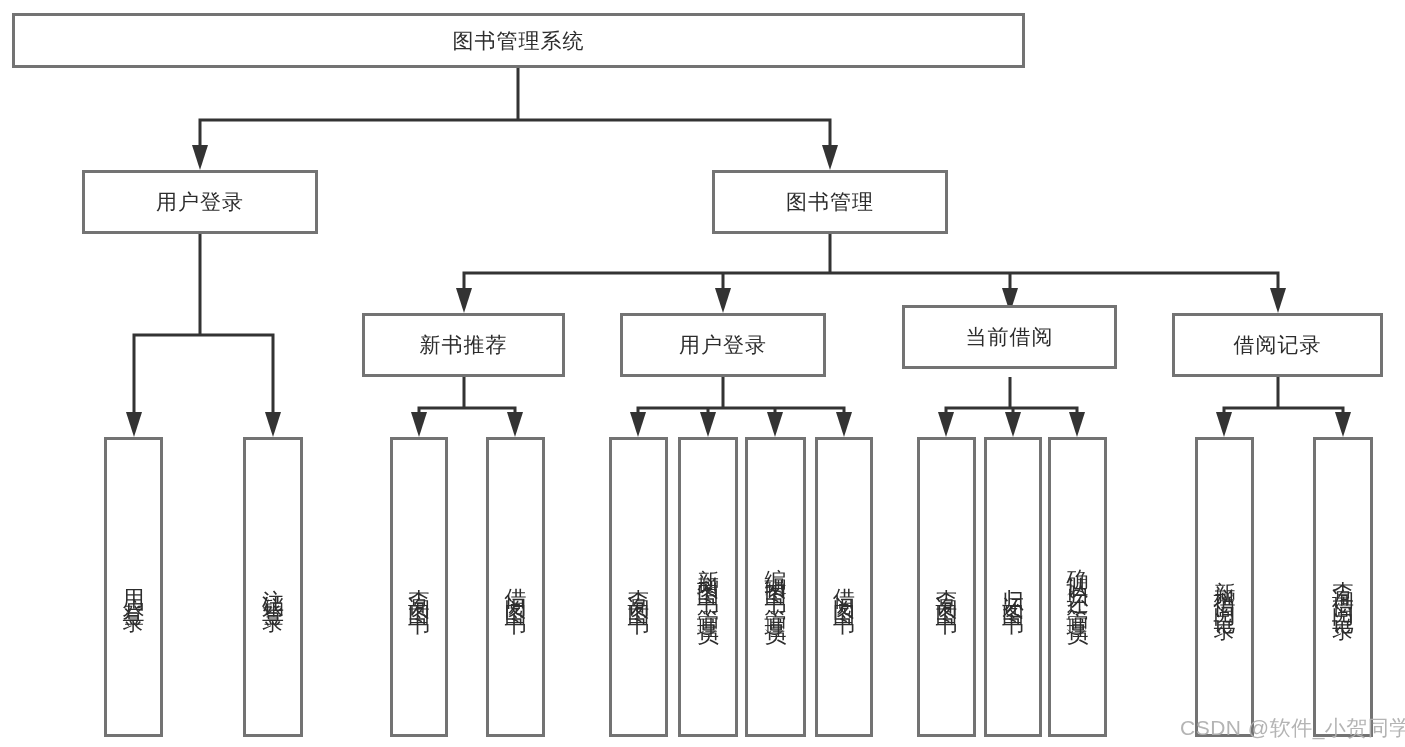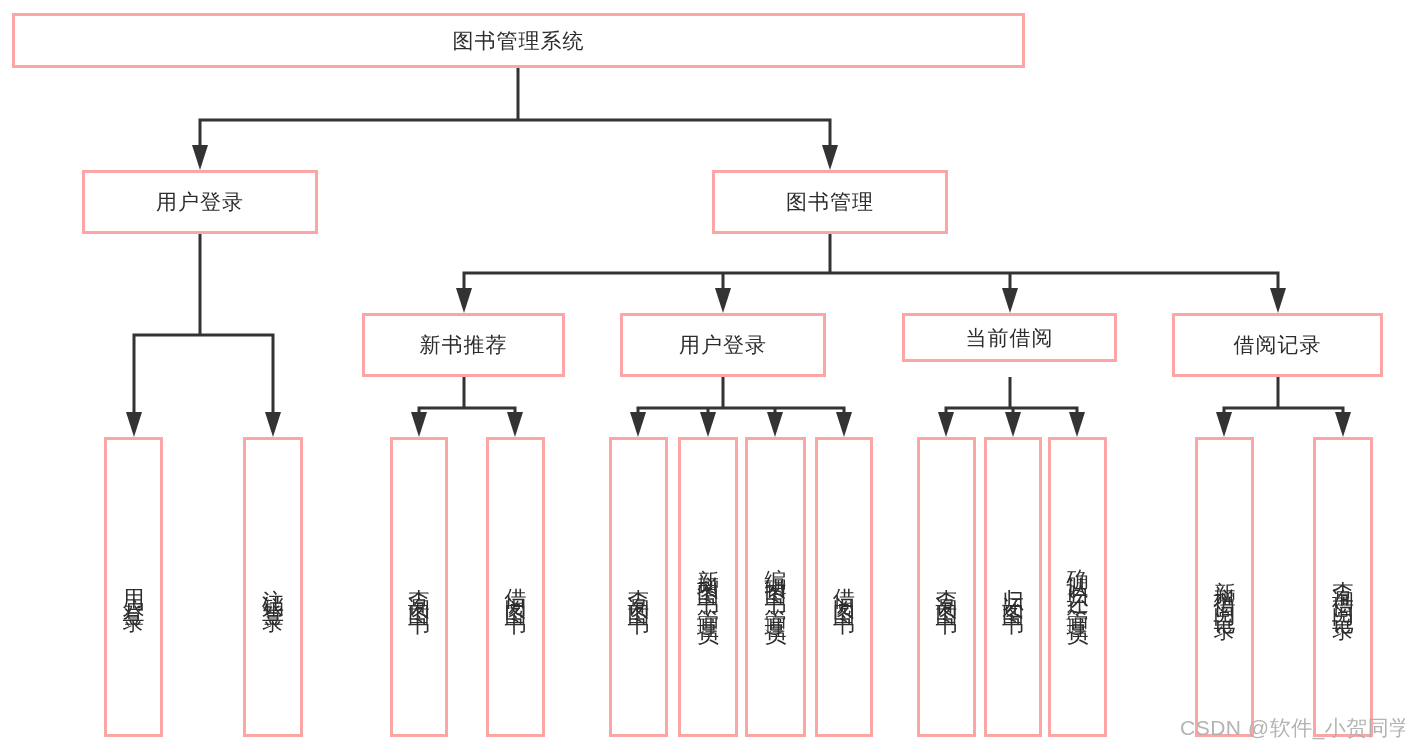--- a/index.html
+++ b/index.html
@@ -19,21 +19,21 @@
     position: absolute;
     left: 0;
     top: 0;
     width: 1405px;
     height: 747px;
     z-index: 1;
   }
   .node {
     position: absolute;
     box-sizing: border-box;
-    border: 3px solid #fca5a5;
+    border: 3px solid #737373;
     background: #ffffff;
     display: flex;
     align-items: center;
     justify-content: center;
     color: #2d2d2d;
     z-index: 2;
   }
   .node.h {
     font-size: 21px;
     letter-spacing: 1px;
@@ -107,21 +107,21 @@
   <div class="node h" style="left:712px;top:170px;width:236px;height:64px">
     <span class="lbl">图书管理</span>
   </div>
 
   <div class="node h" style="left:362px;top:313px;width:203px;height:64px">
     <span class="lbl">新书推荐</span>
   </div>
   <div class="node h" style="left:620px;top:313px;width:206px;height:64px">
     <span class="lbl">用户登录</span>
   </div>
-  <div class="node h" style="left:902px;top:313px;width:215px;height:49px">
+  <div class="node h" style="left:902px;top:305px;width:215px;height:64px">
     <span class="lbl">当前借阅</span>
   </div>
   <div class="node h" style="left:1172px;top:313px;width:211px;height:64px">
     <span class="lbl">借阅记录</span>
   </div>
 
   <div class="node v" style="left:104px;top:437px;width:59px;height:300px">
     <span class="lbl">用户登录</span>
   </div>
   <div class="node v" style="left:243px;top:437px;width:60px;height:300px">

